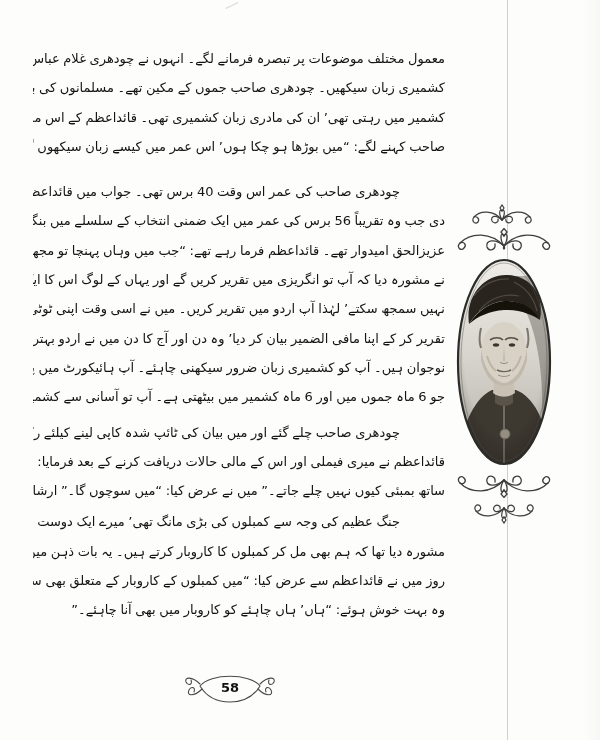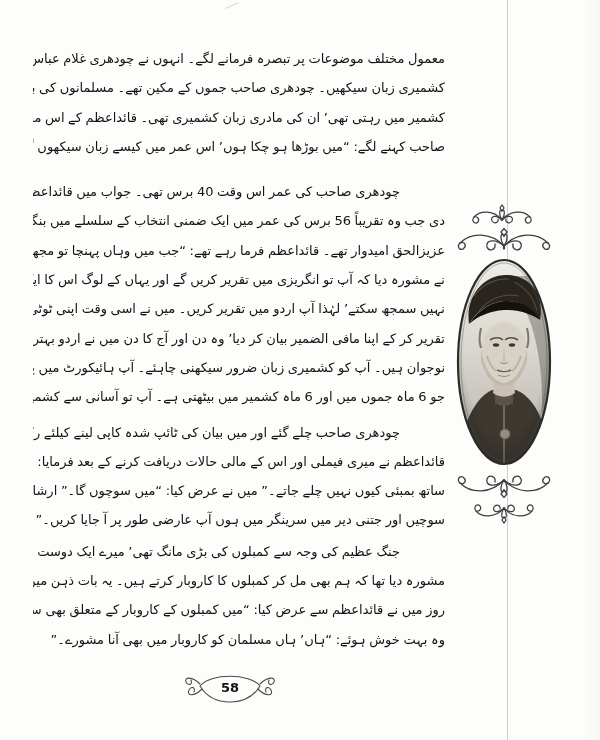--- a/index.html
+++ b/index.html
@@ -75,31 +75,30 @@
       <div class="line">نہیں سمجھ سکتے’ لہٰذا آپ اردو میں تقریر کریں۔ میں نے اسی وقت اپنی ٹوٹی پھوٹی اردو میں</div>
       <div class="line">تقریر کر کے اپنا مافی الضمیر بیان کر دیا’ وہ دن اور آج کا دن میں نے اردو بہتر ہی کی ہے’ آپ</div>
       <div class="line">نوجوان ہیں۔ آپ کو کشمیری زبان ضرور سیکھنی چاہئے۔ آپ ہائیکورٹ میں پریکٹس کرتے ہیں</div>
       <div class="line end">جو 6 ماہ جموں میں اور 6 ماہ کشمیر میں بیٹھتی ہے۔ آپ تو آسانی سے کشمیری سیکھ سکتے ہیں۔”</div>
     </div>
 
     <div class="para gap-sm">
       <div class="line indent">چودھری صاحب چلے گئے اور میں بیان کی ٹائپ شدہ کاپی لینے کیلئے رکا رہا۔ اس موقع پر</div>
       <div class="line">قائداعظم نے میری فیملی اور اس کے مالی حالات دریافت کرنے کے بعد فرمایا: “آپ میرے</div>
       <div class="line">ساتھ بمبئی کیوں نہیں چلے جاتے۔” میں نے عرض کیا: “میں سوچوں گا۔” ارشاد ہوا: “آپ</div>
-      <div class="line end">سوچیں اور جتنی دیر میں سرینگر میں ہوں آپ عارضی طور پر آ جایا کریں۔”</div>
     </div>
 
     <div class="para">
       <div class="line indent">جنگ عظیم کی وجہ سے کمبلوں کی بڑی مانگ تھی’ میرے ایک دوست نے مجھے یونہی</div>
       <div class="line">مشورہ دیا تھا کہ ہم بھی مل کر کمبلوں کا کاروبار کرتے ہیں۔ یہ بات ذہن میں رکھتے ہوئے اگلے</div>
       <div class="line end">روز میں نے قائداعظم سے عرض کیا: “میں کمبلوں کے کاروبار کے متعلق بھی سوچ رہا ہوں۔”</div>
     </div>
 
     <div class="para">
-      <div class="line end">وہ بہت خوش ہوئے: “ہاں’ ہاں مسلمان کو کاروبار میں بھی آنا مشورے۔”</div>
+      <div class="line end">وہ بہت خوش ہوئے: “ہاں’ ہاں چاہئے کو کاروبار میں بھی آنا چاہئے۔”</div>
     </div>
 
   </div>
 
   <div class="illus orn-top-small">
     <svg viewBox="0 0 70 24">
       <g stroke="#3e3e3e" fill="none" stroke-width="1.2" stroke-linecap="round">
         <path d="M35,16 C27,6 13,6 7,13"></path>
         <path d="M7,13 C4,17 8,21 11,18 C13,15 10,12 7,13"></path>
         <path d="M35,16 C43,6 57,6 63,13"></path>

